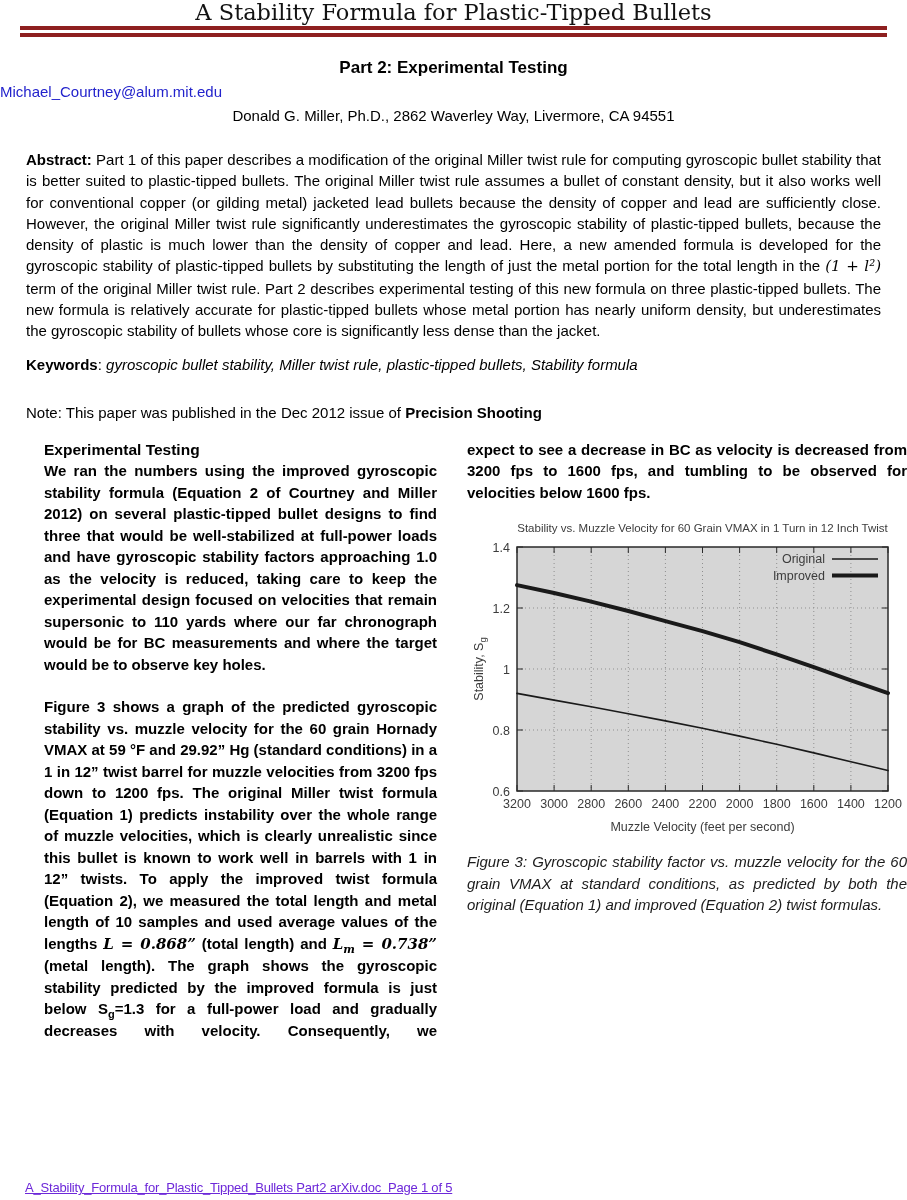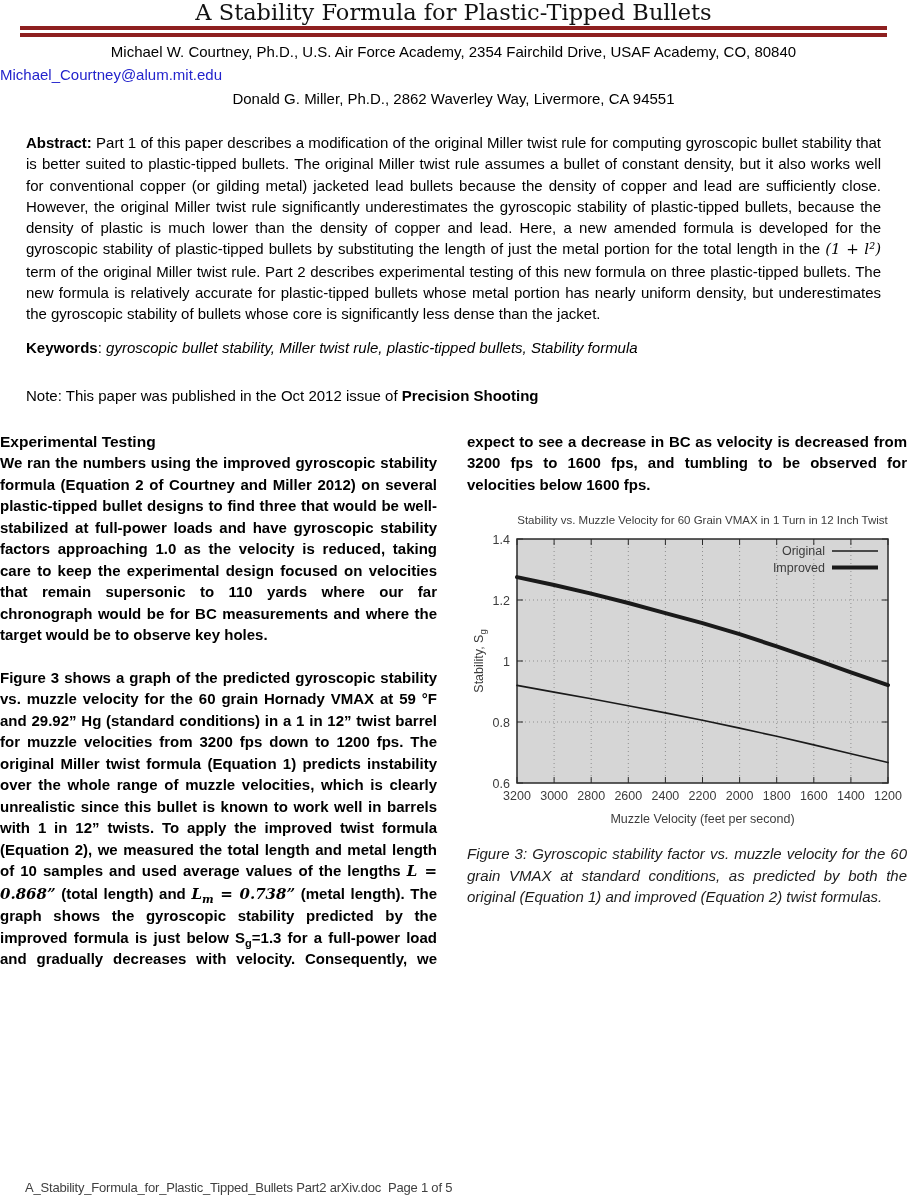--- a/index.html
+++ b/index.html
@@ -20,57 +20,57 @@
 
   
   .abstract{margin:24px 26px 0 26px;text-align:justify;font-size:15px;line-height:21.3px;}
   .abstract b{font-weight:bold;}
   .math{font-family:"DejaVu Serif",serif;font-style:italic;}
   .keywords{margin:12px 26px 0 26px;font-size:15px;line-height:21px;}
   .keywords i{font-style:italic;}
   .note{margin:27px 26px 0 26px;font-size:15px;line-height:21px;}
 
   
-  .columns{display:flex;margin-top:25px;}
+  .columns{display:flex;margin-top:16px;padding-left:44px;}
   .col-left{width:437px;margin-right:30px;}
   .col-right{width:440px;}
   .col-heading{margin:0;font-size:15.5px;line-height:21.5px;font-weight:bold;}
   .body-para{margin:0;font-size:15px;line-height:21.5px;text-align:justify;font-weight:bold;}
   .para-gap{margin-top:21px;}
   .justify-last{text-align-last:justify;}
   sub{font-size:11px;line-height:0;}
 
   
   .figure-block{margin:16px 0 0 0;}
   #chart-svg{display:block;}
   #chart-svg text{font-family:"Liberation Sans",sans-serif;fill:#3c3c3c;}
   .caption{margin:6px 0 0 0;font-size:15px;line-height:21.5px;text-align:justify;font-style:italic;color:#1c1c1c;}
 
   
   .footer{position:absolute;left:25px;bottom:5px;font-size:13px;letter-spacing:-0.2px;
-          color:#404040;white-space:pre;}
+          color:#6d28d9;white-space:pre;text-decoration:underline;}
 </style>
 </head>
 <body>
 
 <div class="page">
 
   <header>
     <h1 class="doc-title">A Stability Formula for Plastic-Tipped Bullets</h1>
     <div class="double-rule"></div>
-    <div class="author-line">Michael W. Courtney, Ph.D., U.S. Air Force Academy, 2354 Fairchild Drive, USAF Academy, CO, 80840</div>
+    <h2 class="part-subtitle">Part 2: Experimental Testing</h2>
     <div class="email-line"><a class="email-link">Michael_Courtney@alum.mit.edu</a></div>
     <div class="author-line author2">Donald G. Miller, Ph.D., 2862 Waverley Way, Livermore, CA 94551</div>
   </header>
 
   <p class="abstract"><b>Abstract:</b><span> Part 1 of this paper describes a modification of the original Miller twist rule for computing gyroscopic bullet stability that is better suited to plastic-tipped bullets.  The original Miller twist rule assumes a bullet of constant density, but it also works well for conventional copper (or gilding metal) jacketed lead bullets because the density of copper and lead are sufficiently close.   However, the original Miller twist rule significantly underestimates the gyroscopic stability of plastic-tipped bullets, because the density of plastic is much lower than the density of copper and lead.  Here, a new amended formula is developed for the gyroscopic stability of plastic-tipped bullets by substituting the length of just the metal portion for the total length in the </span><span class="math">(1 + l²)</span><span> term of the original Miller twist rule.  Part 2 describes experimental testing of this new formula on three plastic-tipped bullets.  The new formula is relatively accurate for plastic-tipped bullets whose metal portion has nearly uniform density, but underestimates the gyroscopic stability of bullets whose core is significantly less dense than the jacket.</span></p>
 
   <p class="keywords"><b>Keywords</b><span>: </span><i>gyroscopic bullet stability, Miller twist rule, plastic-tipped bullets, Stability formula</i></p>
 
-  <p class="note"><span>Note: This paper was published in the Oct 2012 issue of </span><b>Precision Shooting</b></p>
+  <p class="note"><span>Note: This paper was published in the Dec 2012 issue of </span><b>Precision Shooting</b></p>
 
   <div class="columns">
 
     <div class="col-left">
       <h3 class="col-heading">Experimental Testing</h3>
       <p class="body-para">We ran the numbers using the improved gyroscopic stability formula (Equation 2 of Courtney and Miller 2012) on several plastic-tipped bullet designs to find three that would be well-stabilized at full-power loads and have gyroscopic stability factors approaching 1.0 as the velocity is reduced, taking care to keep the experimental design focused on velocities that remain supersonic to 110 yards where our far chronograph would be for BC measurements and where the target would be to observe key holes.</p>
       <p class="body-para para-gap justify-last"><span>Figure 3 shows a graph of the predicted gyroscopic stability vs. muzzle velocity for the 60 grain Hornady VMAX at 59 °F and 29.92” Hg (standard conditions) in a 1 in 12” twist barrel for muzzle velocities from 3200 fps down to 1200 fps.  The original Miller twist formula (Equation 1) predicts instability over the whole range of muzzle velocities, which is clearly unrealistic since this bullet is known to work well in barrels with 1 in 12” twists.  To apply the improved twist formula (Equation 2), we measured the total length and metal length of 10 samples and used average values of the lengths </span><span class="math">L = 0.868”</span><span> (total length) and </span><span class="math"><span>L</span><sub>m</sub><span> = 0.738”</span></span><span> (metal length).   The graph shows the gyroscopic stability predicted by the improved formula is just below S</span><sub>g</sub><span>=1.3 for a full-power load and gradually decreases with velocity.  Consequently, we</span></p>
     </div>
 
     <div class="col-right">

